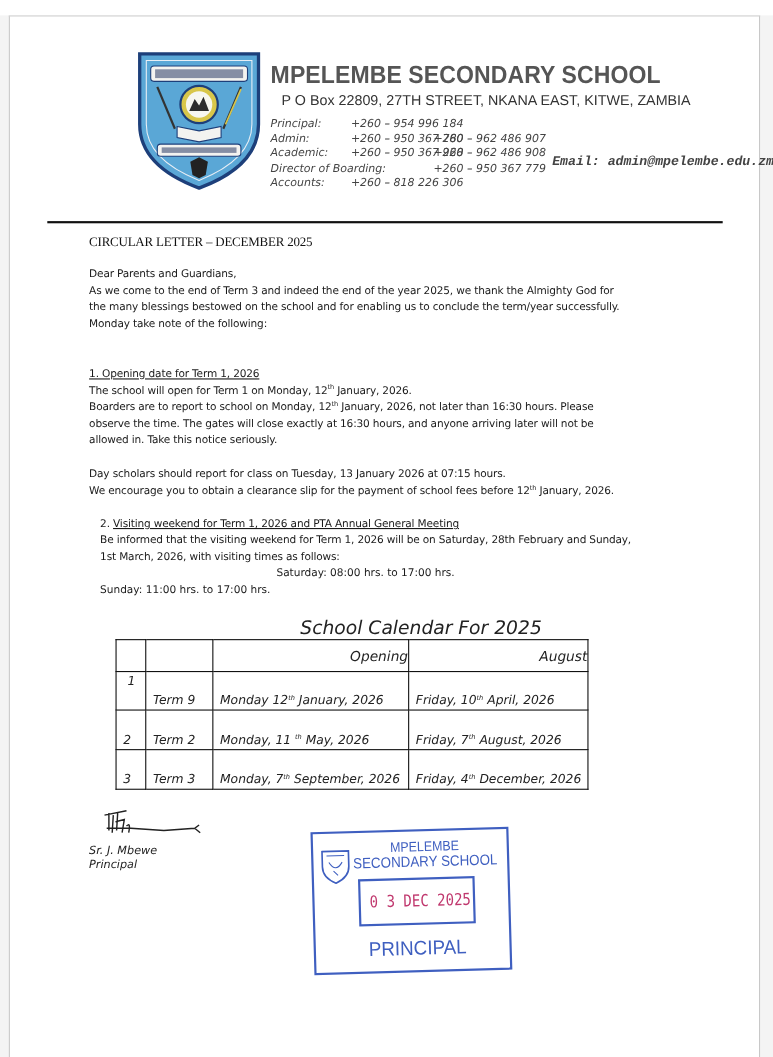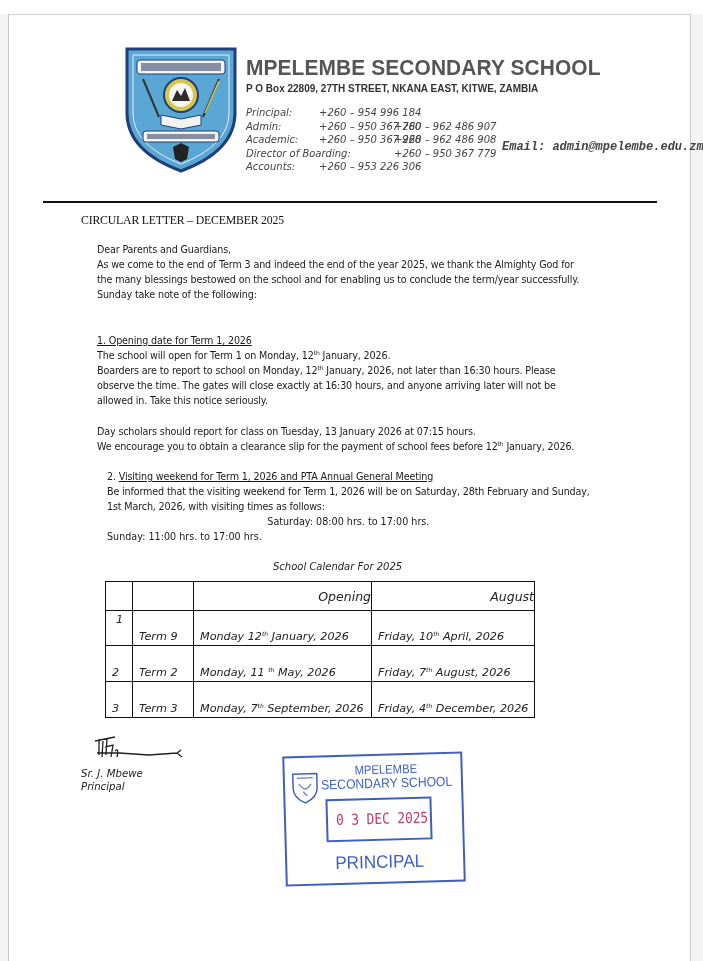--- a/index.html
+++ b/index.html
@@ -24,22 +24,22 @@
   .crest {
     position: absolute; left: 112px; top: 28px; width: 120px; height: 132px;
   }
   .school-name {
     position: absolute; left: 237px; top: 40px;
     font-family: "Liberation Sans", sans-serif; font-weight: bold;
     font-size: 22.5px; color: #555; letter-spacing: 0.1px; white-space: nowrap;
     transform: scaleX(0.93); transform-origin: left top;
   }
   .school-address {
-    position: absolute; left: 237px; top: 68px;
-    font-weight: bold; font-size: 10px; color: #333; white-space: nowrap;
+    position: absolute; left: 247px; top: 68px;
+    font-weight: normal; font-size: 13px; color: #333; white-space: nowrap;
   }
   .contacts {
     position: absolute; left: 237px; top: 91px;
     font-family: "DejaVu Sans", sans-serif; font-style: italic; font-size: 10px;
     color: #444; line-height: 13.5px;
   }
   .contacts .row { display: flex; white-space: nowrap; height: 13.5px; }
   .contacts .lbl { display: inline-block; width: 73px; }
   .contacts .lbl.wide { width: 148px; }
   .contacts .p1 { display: inline-block; width: 75px; }
@@ -51,31 +51,31 @@
   .rule {
     position: absolute; left: 34px; top: 186px; width: 614px; height: 2px; background: #111;
   }
   
   .doc-title {
     position: absolute; left: 72px; top: 198px;
     font-family: "Liberation Serif", serif; font-size: 11.8px; color: #111; white-space: nowrap;
     letter-spacing: -0.2px;
   }
   .para {
-    position: absolute; left: 88px;
+    position: absolute; left: 72px;
     font-family: "DejaVu Sans", sans-serif; font-size: 9.6px; color: #1a1a1a;
     line-height: 15.1px; white-space: nowrap; letter-spacing: -0.15px;
   }
   .para .ln { display: block; height: 15.1px; }
   .u { text-decoration: underline; }
   sup { font-size: 6px; line-height: 0; vertical-align: 4px; }
   
   .cal-title {
     position: absolute; left: 264px; top: 546px;
-    font-family: "DejaVu Sans", sans-serif; font-style: italic; font-size: 10px;
+    font-family: "DejaVu Sans", sans-serif; font-style: italic; font-size: 17px;
     color: #222; white-space: nowrap;
   }
   table.cal {
     position: absolute; left: 96px; top: 566px;
     border-collapse: collapse;
     font-family: "DejaVu Sans", sans-serif; font-style: italic; color: #222;
   }
   table.cal td, table.cal th {
     border: 1.3px solid #111; padding: 0 0 2px 6px; font-weight: normal;
     vertical-align: bottom; font-size: 11.2px; white-space: nowrap;
@@ -162,35 +162,35 @@
       <span class="lbl">Academic:</span>
       <span class="p1">+260 – 950 367 928</span>
       <span>+260 – 962 486 908</span>
     </div>
     <div class="row">
       <span class="lbl wide">Director of Boarding:</span>
       <span>+260 – 950 367 779</span>
     </div>
     <div class="row">
       <span class="lbl">Accounts:</span>
-      <span class="p1">+260 – 953 226 306</span>
+      <span class="p1">+260 – 818 226 306</span>
     </div>
   </div>
 
   <div class="email">Email: admin@mpelembe.edu.zm</div>
 
   <div class="rule"></div>
 
   <div class="doc-title">CIRCULAR LETTER – DECEMBER 2025</div>
 
   <div class="para" style="top:227px;">
     <span class="ln">Dear Parents and Guardians,</span>
     <span class="ln">As we come to the end of Term 3 and indeed the end of the year 2025, we thank the Almighty God for</span>
     <span class="ln">the many blessings bestowed on the school and for enabling us to conclude the term/year successfully.</span>
-    <span class="ln">Sunday take note of the following:</span>
+    <span class="ln">Monday take note of the following:</span>
   </div>
 
   <div class="para" style="top:318px;">
     <span class="ln u">1. Opening date for Term 1, 2026</span>
     <span class="ln"><span>The school will open for Term 1 on Monday, 12</span><sup>th</sup><span> January, 2026.</span></span>
     <span class="ln"><span>Boarders are to report to school on Monday, 12</span><sup>th</sup><span> January, 2026, not later than 16:30 hours. Please</span></span>
     <span class="ln">observe the time. The gates will close exactly at 16:30 hours, and anyone arriving later will not be</span>
     <span class="ln">allowed in. Take this notice seriously.</span>
     <span class="ln"></span>
     <span class="ln">Day scholars should report for class on Tuesday, 13 January 2026 at 07:15 hours.</span>

